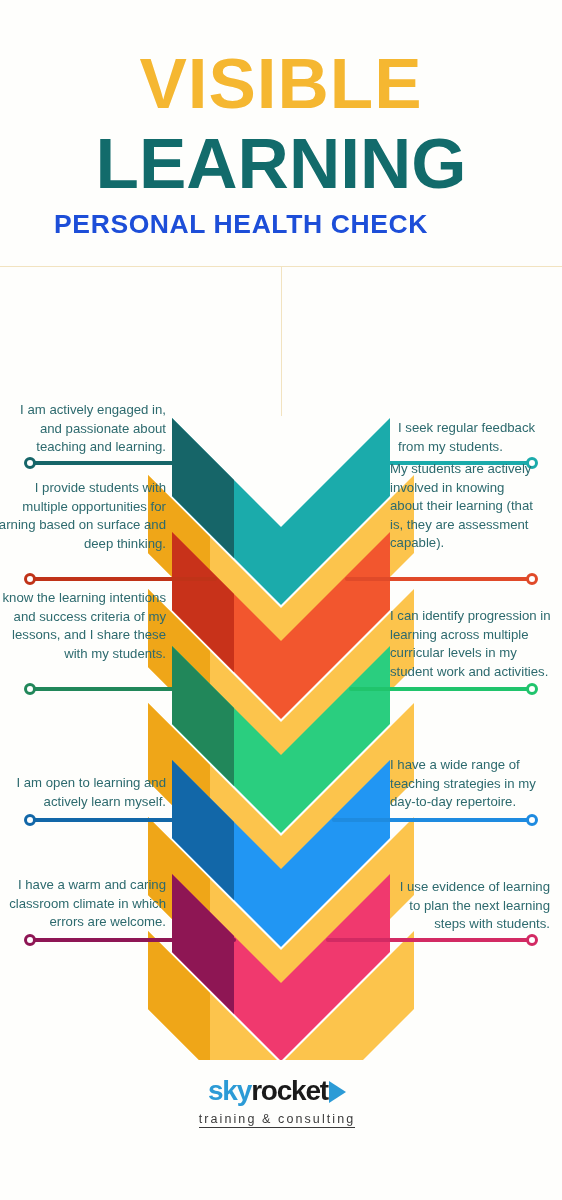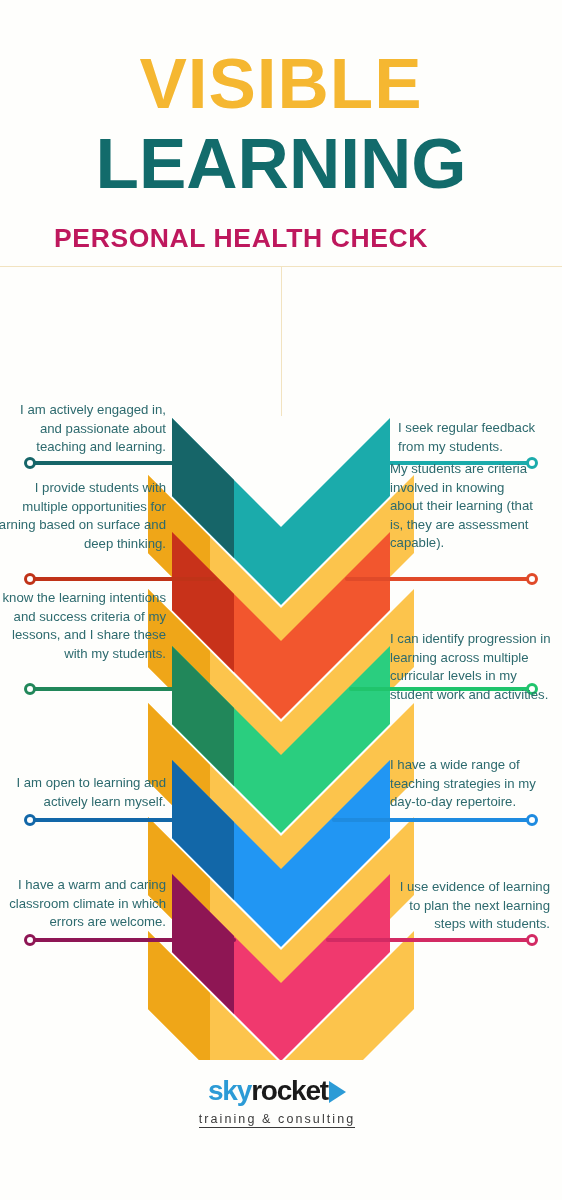--- a/index.html
+++ b/index.html
@@ -19,21 +19,21 @@
     letter-spacing:1px;color:#F5B731;
   }
   .title-2{
     position:absolute;left:0;top:128px;width:562px;
     font-size:71px;line-height:71px;font-weight:bold;
     letter-spacing:0px;color:#126B6B;
   }
   .title-3{
     position:absolute;left:0;top:210px;width:482px;
     font-size:26.5px;line-height:28px;font-weight:bold;
-    letter-spacing:0.6px;color:#be185d;margin-top:14px;
+    letter-spacing:0.6px;color:#1d4ed8;
   }
   .rule-h{position:absolute;left:0;top:266px;width:562px;height:1px;background:#F2E3C0;}
   .rule-v{position:absolute;left:281px;top:266px;width:1px;height:150px;background:#F2E3C0;}
 
   
   .chev-stack{position:absolute;left:0;top:0;width:562px;height:1060px;}
   .chev-stack svg{display:block;}
 
   
   .conn{position:absolute;height:4px;}
@@ -156,23 +156,23 @@
       </div>
       <div class="conn right" style="top: 938px; left: 326px; width: 210px;">
         <div class="bar" style="background: rgb(210, 42, 99);"></div>
         <div class="dot" style="border-color: rgb(210, 42, 99);"></div>
       </div>
     </div>
   <div id="captions">
       <div class="cap l" style="width: 170px; left: -4px; top: 401px;">I am actively engaged in, and passionate about teaching and learning.</div>
       <div class="cap r" style="width: 160px; left: 390px; top: 419px; padding-left: 8px;">I seek regular feedback from my students.</div>
       <div class="cap l" style="width: 180px; left: -14px; top: 479px;">I provide students with multiple opportunities for learning based on surface and deep thinking.</div>
-      <div class="cap r" style="width: 150px; left: 390px; top: 460px;">My students are criteria involved in knowing about their learning (that is, they are assessment capable).</div>
+      <div class="cap r" style="width: 150px; left: 390px; top: 460px;">My students are actively involved in knowing about their learning (that is, they are assessment capable).</div>
       <div class="cap l" style="width: 180px; left: -14px; top: 589px;">I know the learning intentions and success criteria of my lessons, and I share these with my students.</div>
-      <div class="cap r" style="width: 165px; left: 390px; top: 630px;">I can identify progression in learning across multiple curricular levels in my student work and activities.</div>
+      <div class="cap r" style="width: 165px; left: 390px; top: 607px;">I can identify progression in learning across multiple curricular levels in my student work and activities.</div>
       <div class="cap l" style="width: 180px; left: -14px; top: 774px;">I am open to learning and actively learn myself.</div>
       <div class="cap r" style="width: 155px; left: 390px; top: 756px;">I have a wide range of teaching strategies in my day-to-day repertoire.</div>
       <div class="cap l" style="width: 180px; left: -14px; top: 876px;">I have a warm and caring classroom climate in which errors are welcome.</div>
       <div class="cap r" style="width: 160px; left: 390px; top: 878px; text-align: right;">I use evidence of learning to plan the next learning steps with students.</div>
     </div>
 
   <div class="logo">
     <div class="logo-row">
       <div class="logo-word"><span class="sky">sky</span><span>rocket</span><span class="logo-tri"></span></div>
       <div class="logo-underline"></div>

